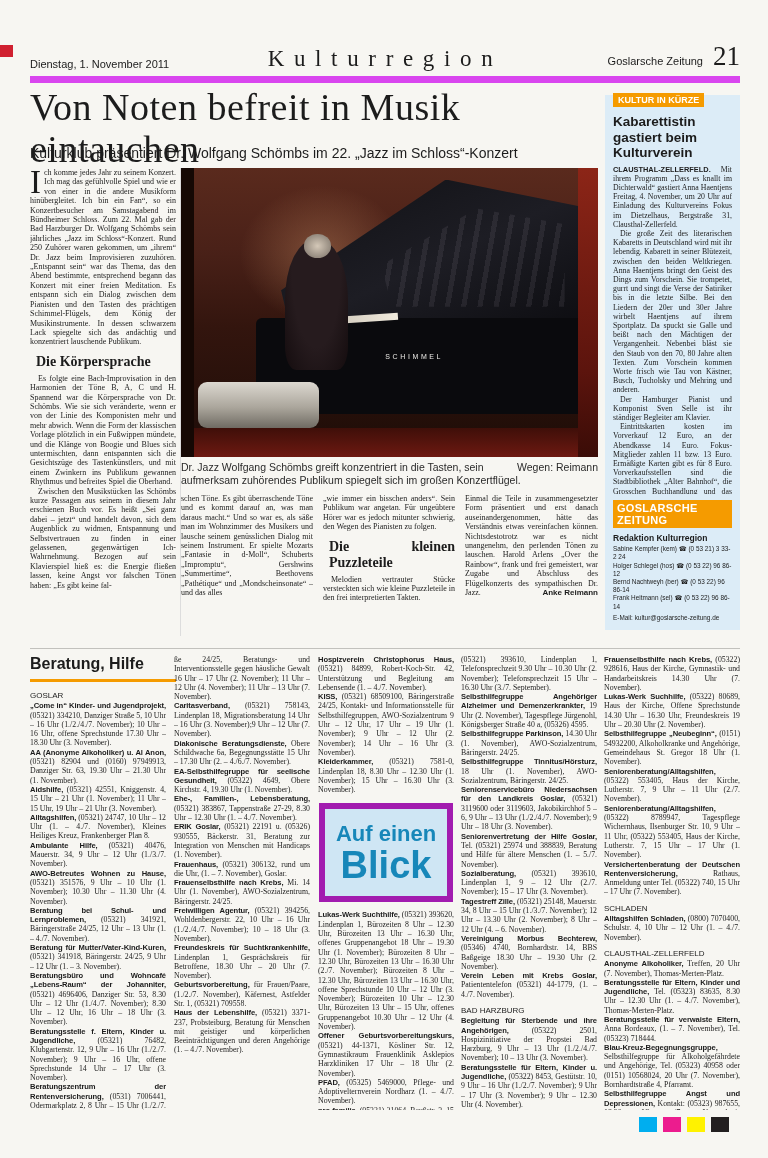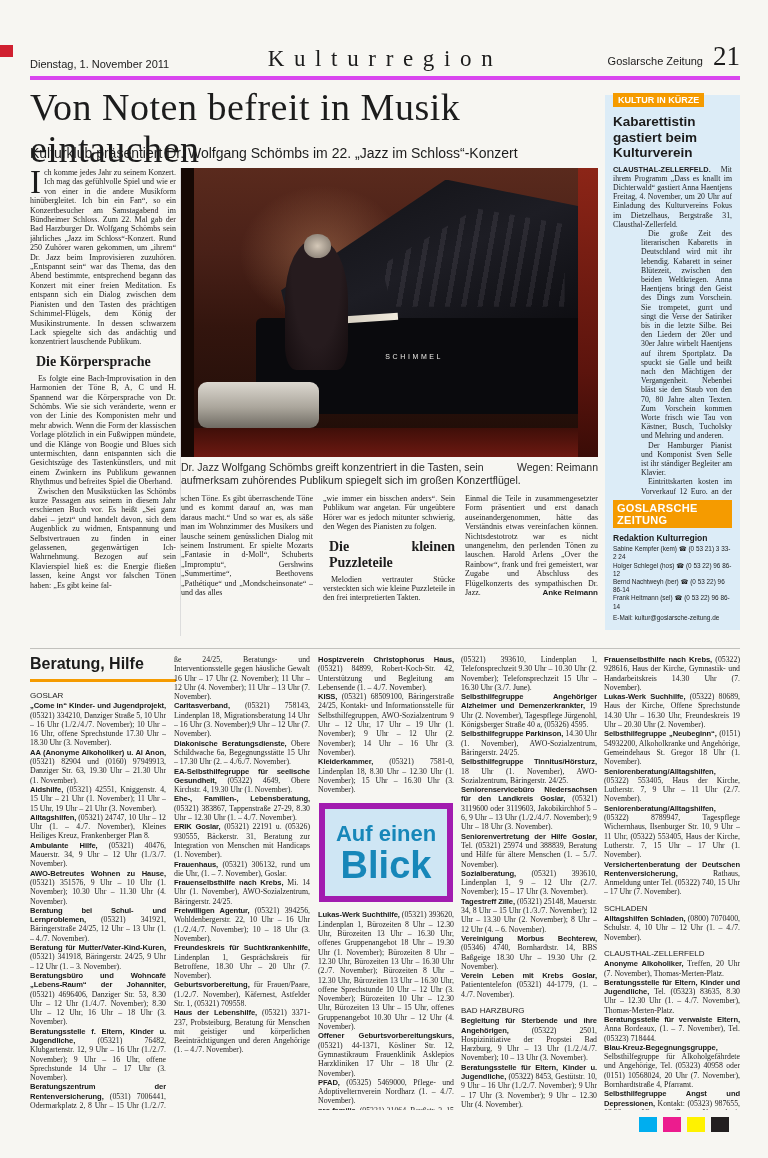--- a/index.html
+++ b/index.html
@@ -4,21 +4,21 @@
 <style>
   html,body{margin:0;padding:0;background:#e9e8e4;}
   .page{position:relative;width:768px;height:1158px;background:#f7f6f2;overflow:hidden;
         font-family:"Liberation Serif",serif;color:#1c1c1c;}
   
   .corner-mark{position:absolute;left:0;top:45px;width:13px;height:12px;}
   .cmyk{position:absolute;left:639px;top:1117px;display:flex;gap:6px;}
   .cmyk span{width:18px;height:15px;display:block;}
   
   .masthead{position:absolute;left:30px;top:44px;width:710px;height:32px;
-            border-bottom:4px solid #d946ef;display:flex;align-items:flex-end;}
+            border-bottom:7px solid #d946ef;display:flex;align-items:flex-end;}
   .mh-date{position:absolute;left:0;bottom:6px;font-family:"Liberation Sans",sans-serif;font-size:11px;}
   .mh-section{position:absolute;left:0;right:0;bottom:4px;text-align:center;font-size:23px;letter-spacing:.42em;}
   .mh-right{position:absolute;right:0;bottom:4px;white-space:nowrap;}
   .mh-paper{font-family:"Liberation Sans",sans-serif;font-size:11px;margin-right:10px;}
   .mh-page{font-size:27px;}
   
   h1{position:absolute;left:30px;top:86px;width:575px;margin:0;font-weight:normal;
      font-size:38px;line-height:42px;letter-spacing:.5px;}
   .subhead{position:absolute;left:30px;top:145px;width:575px;
            font-family:"Liberation Sans",sans-serif;font-size:14px;}
@@ -64,21 +64,21 @@
            font-family:"Liberation Sans",sans-serif;font-size:10.5px;line-height:13px;color:#2a2a2a;}
   .credit{float:right;}
   
   .sidebar{position:absolute;left:605px;top:95px;width:135px;height:535px;background:#dcecf7;
            box-sizing:border-box;padding:0 8px 8px;display:flex;flex-direction:column;}
   .tag{align-self:flex-start;background:#f59b00;color:#fff;font-family:"Liberation Sans",sans-serif;
        font-weight:bold;font-size:9px;padding:2px 5px;margin-top:-2px;}
   .sb-title{font-family:"Liberation Sans",sans-serif;font-weight:bold;font-size:13.5px;line-height:15.5px;margin:7px 0 4px;}
   .sb-body{flex:1;overflow:hidden;font-size:7.8px;line-height:9.2px;text-align:justify;}
   .sb-body p{margin:0;}
-  .sb-body p.ind{text-indent:7px;margin-left:28px;}
+  .sb-body p.ind{text-indent:7px;}
   .sb-lead{font-family:"Liberation Sans",sans-serif;font-weight:bold;font-size:7.4px;}
   .gz-box{margin-top:6px;}
   .gz-bar{background:#f59b00;color:#fff;font-family:"Liberation Sans",sans-serif;font-weight:bold;
           font-size:11px;padding:2px 4px;letter-spacing:.3px;}
   .gz-dept{font-family:"Liberation Sans",sans-serif;font-weight:bold;font-size:8.5px;margin:5px 0 2px;}
   .gz-line{font-family:"Liberation Sans",sans-serif;font-size:6.4px;line-height:8.2px;}
   .gz-mail{margin-top:3px;}
   
   .rule{position:absolute;left:30px;top:648px;width:710px;border-top:1px solid #c2c1bd;}
   .l-title{position:absolute;left:30px;top:655px;margin:0;
@@ -216,21 +216,21 @@
       <div class="blick-box">
         <span class="blick1">Auf einen</span>
         <span class="blick2">Blick</span>
       </div>
       <p class="entry"><b>Lukas-Werk Suchthilfe,</b> (05321) 393620, Lindenplan 1, Bürozeiten 8 Uhr – 12.30 Uhr, Bürozeiten 13 Uhr – 16.30 Uhr, offenes Gruppenangebot 18 Uhr – 19.30 Uhr (1. November); Bürozeiten 8 Uhr – 12.30 Uhr, Bürozeiten 13 Uhr – 16.30 Uhr (2./7. November); Bürozeiten 8 Uhr – 12.30 Uhr, Bürozeiten 13 Uhr – 16.30 Uhr, offene Sprechstunde 10 Uhr – 12 Uhr (3. November); Bürozeiten 10 Uhr – 12.30 Uhr, Bürozeiten 13 Uhr – 15 Uhr, offenes Gruppenangebot 10.30 Uhr – 12 Uhr (4. November).</p>
       <p class="entry"><b>Offener Geburtsvorbereitungskurs,</b> (05321) 44-1371, Kösliner Str. 12, Gymnastikraum Frauenklinik Asklepios Harzkliniken 17 Uhr – 18 Uhr (2. November).</p>
       <p class="entry"><b>PFAD,</b> (05325) 5469000, Pflege- und Adoptivelternverein Nordharz (1. – 4./7. November).</p>
       <p class="entry"><b>pro familia,</b> (05321) 21064, Reußstr. 3, 15 Uhr – 17 Uhr (1. November); 16 Uhr – 18 Uhr (2. November); 10 Uhr – 12 Uhr (3. November).</p>
     </div>
   <div class="lcol lc4">
-      <p class="entry"> (05321) 393610, Lindenplan 1, Telefonsprechzeit 9.30 Uhr – 10.30 Uhr (2. November); Telefonsprechzeit 15 Uhr – 16.30 Uhr (3./7. June).</p>
+      <p class="entry"> (05321) 393610, Lindenplan 1, Telefonsprechzeit 9.30 Uhr – 10.30 Uhr (2. November); Telefonsprechzeit 15 Uhr – 16.30 Uhr (3./7. September).</p>
       <p class="entry"><b>Selbsthilfegruppe Angehöriger Alzheimer und Demenzerkrankter,</b> 19 Uhr (2. November), Tagespflege Jürgenohl, Königsberger Straße 40 a, (05326) 4595.</p>
       <p class="entry"><b>Selbsthilfegruppe Parkinson,</b> 14.30 Uhr (1. November), AWO-Sozialzentrum, Bäringerstr. 24/25.</p>
       <p class="entry"><b>Selbsthilfegruppe Tinnitus/Hörsturz,</b> 18 Uhr (1. November), AWO-Sozialzentrum, Bäringerstr. 24/25.</p>
       <p class="entry"><b>Seniorenservicebüro Niedersachsen für den Landkreis Goslar,</b> (05321) 3119600 oder 3119603, Jakobikirchhof 5 – 6, 9 Uhr – 13 Uhr (1./2./4./7. November); 9 Uhr – 18 Uhr (3. November).</p>
       <p class="entry"><b>Seniorenvertretung der Hilfe Goslar,</b> Tel. (05321) 25974 und 388839, Beratung und Hilfe für ältere Menschen (1. – 5./7. November).</p>
       <p class="entry"><b>Sozialberatung,</b> (05321) 393610, Lindenplan 1, 9 – 12 Uhr (2./7. November); 15 – 17 Uhr (3. November).</p>
       <p class="entry"><b>Tagestreff Zille,</b> (05321) 25148, Mauerstr. 34, 8 Uhr – 15 Uhr (1./3./7. November); 12 Uhr – 13.30 Uhr (2. November); 8 Uhr – 12 Uhr (4. – 6. November).</p>
       <p class="entry"><b>Vereinigung Morbus Bechterew,</b> (05346) 4740, Bornhardtstr. 14, BBS Baßgeige 18.30 Uhr – 19.30 Uhr (2. November).</p>
       <p class="entry"><b>Verein Leben mit Krebs Goslar,</b> Patiententelefon (05321) 44-1779, (1. – 4./7. November).</p>
       <div class="city">BAD HARZBURG</div>

